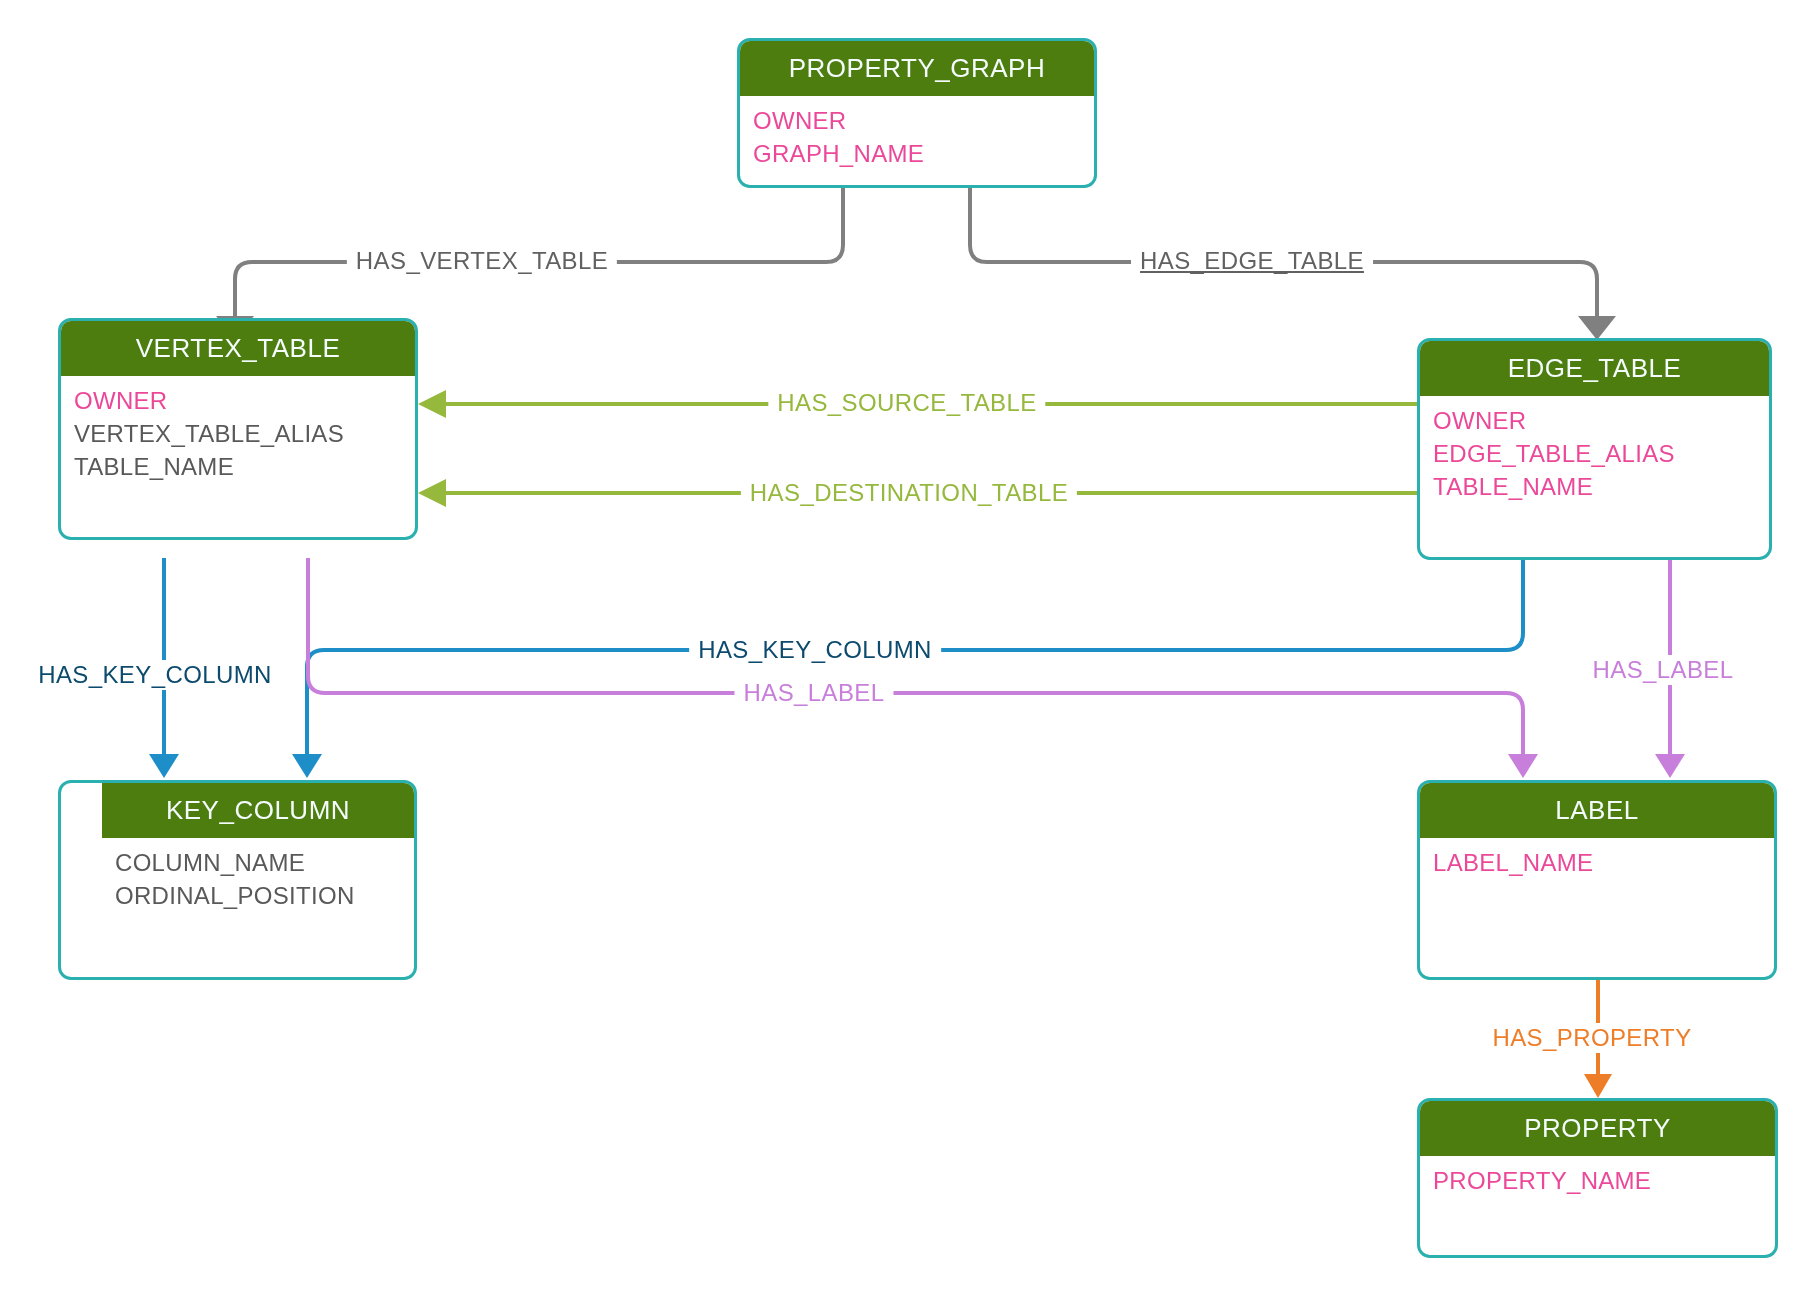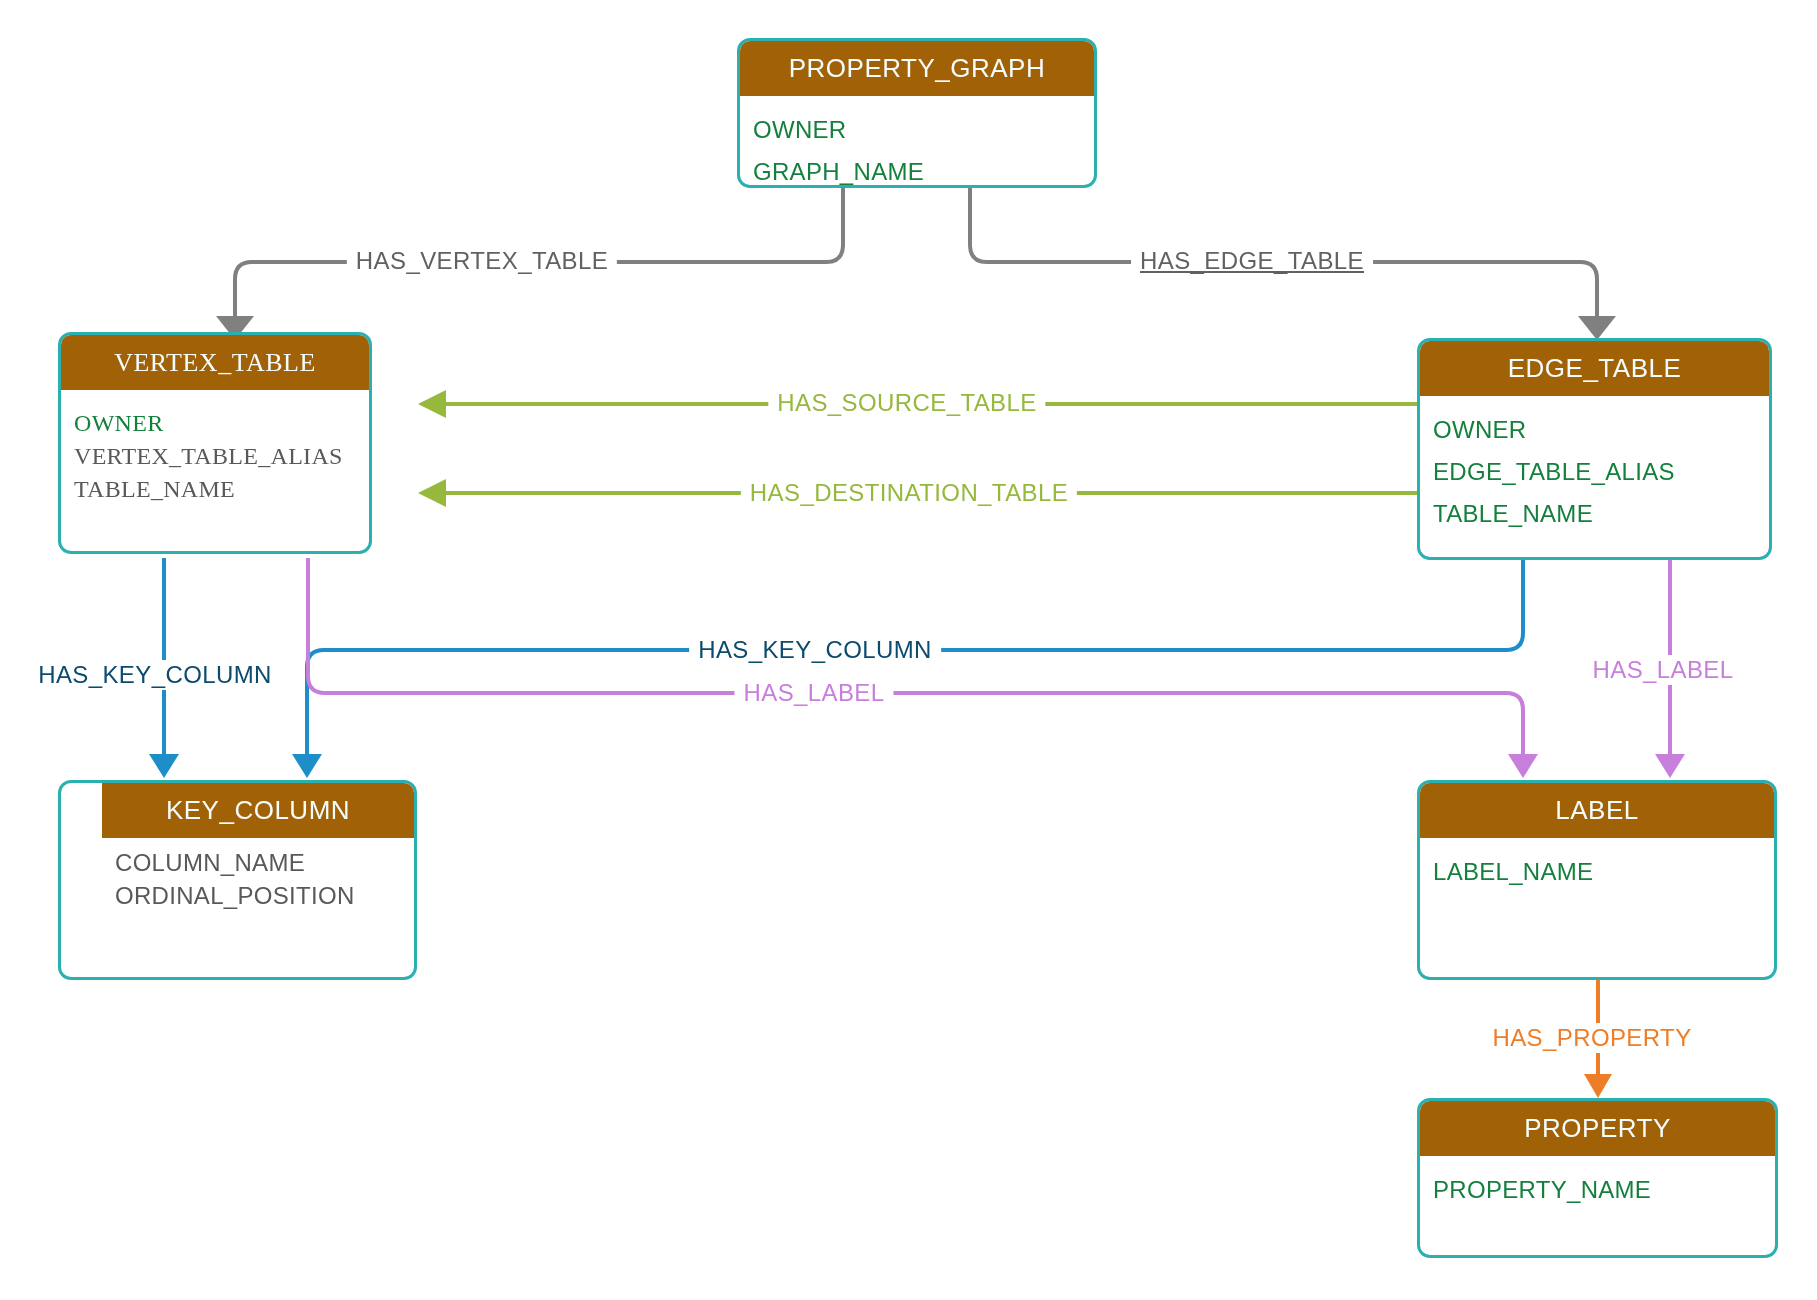--- a/index.html
+++ b/index.html
@@ -25,35 +25,35 @@
 
   .entity{
     position:absolute;
     border:3px solid #2AB0AF;
     border-radius:13px;
     background:#ffffff;
     box-sizing:border-box;
     overflow:hidden;
   }
   .entity .hdr{
-    background:#a16207;
+    background:#4d7c0f;
     color:#F4FCFC;
     height:55px;
     line-height:55px;
     text-align:center;
     font-size:26px;
     letter-spacing:0.5px;
   }
   .entity .flds{
     padding:8px 12px 0 13px;
     font-size:24px;
     line-height:33px;
     letter-spacing:0.3px;
   }
-  .f-navy{color:#15803d;margin-top:9px;}
+  .f-navy{color:#ec4899;}
   .f-muted{color:#595959;}
 
   .edge-label{
     position:absolute;
     transform:translate(-50%,-50%);
     background:#ffffff;
     padding:1px 9px;
     font-size:24px;
     letter-spacing:0.4px;
     white-space:nowrap;
@@ -102,21 +102,21 @@
   <div class="entity" style="left:737px;top:38px;width:360px;height:150px;">
     <div class="hdr">
       <span>PROPERTY_GRAPH</span>
     </div>
     <div class="flds">
       <div class="f-navy">OWNER</div>
       <div class="f-navy">GRAPH_NAME</div>
     </div>
   </div>
 
-  <div class="entity" style="left:58px;top:332px;width:314px;height:222px;font-family:Liberation Serif, serif;">
+  <div class="entity" style="left:58px;top:318px;width:360px;height:222px;">
     <div class="hdr">
       <span>VERTEX_TABLE</span>
     </div>
     <div class="flds">
       <div class="f-navy">OWNER</div>
       <div class="f-muted">VERTEX_TABLE_ALIAS</div>
       <div class="f-muted">TABLE_NAME</div>
     </div>
   </div>
 

